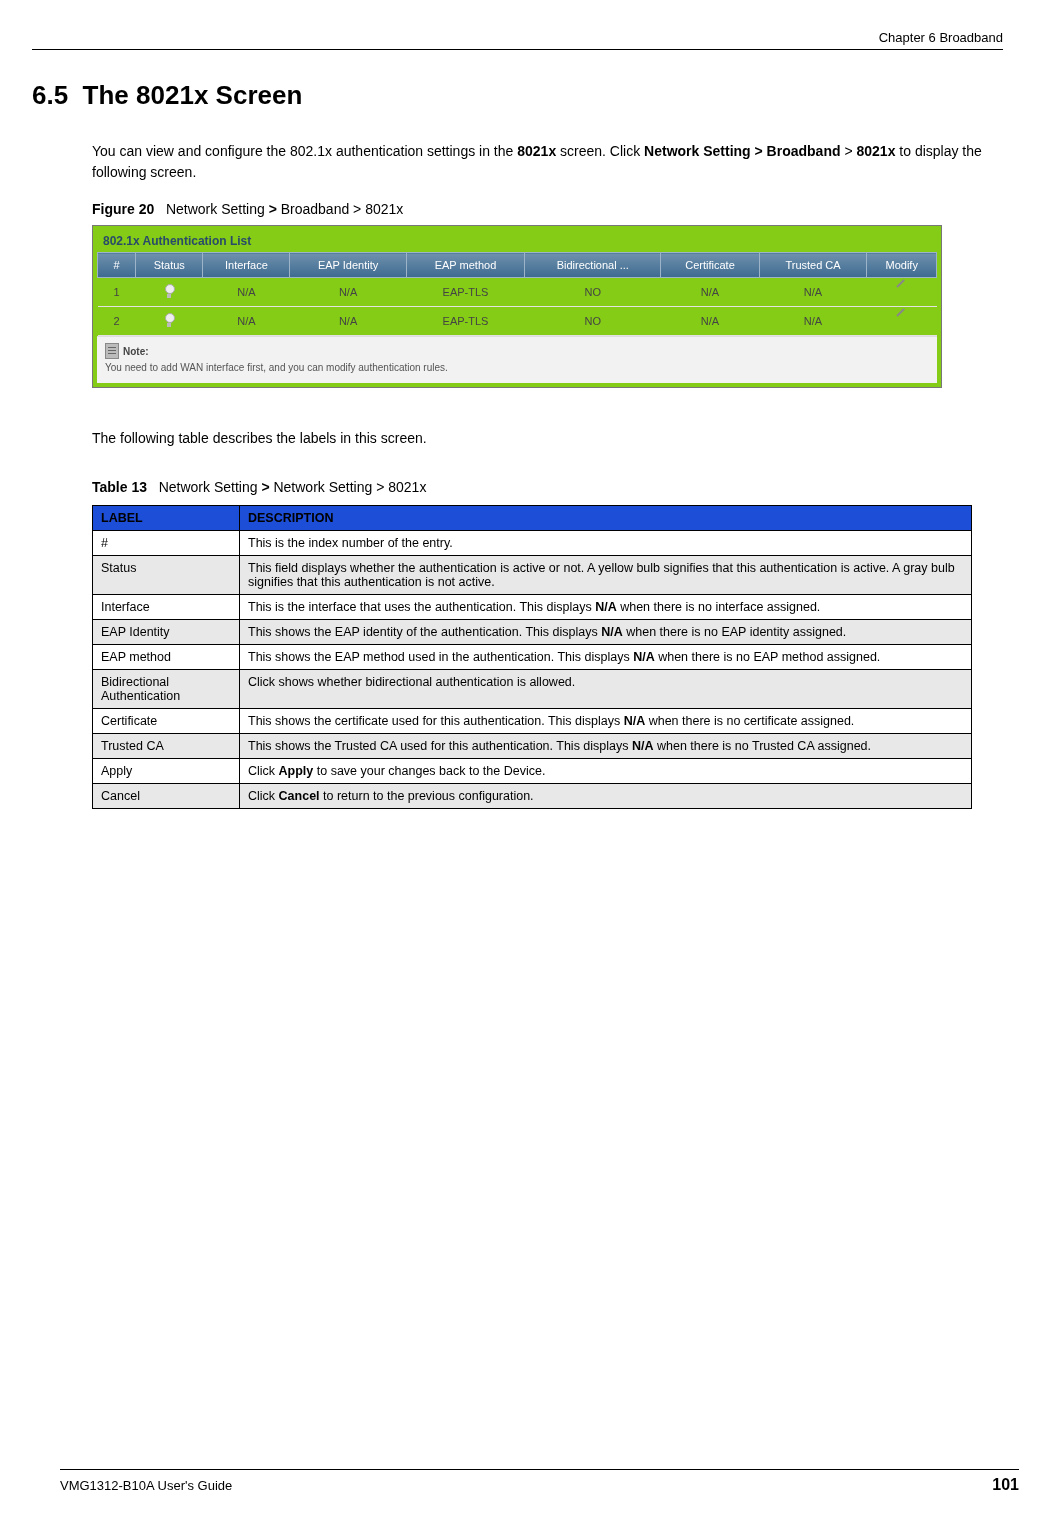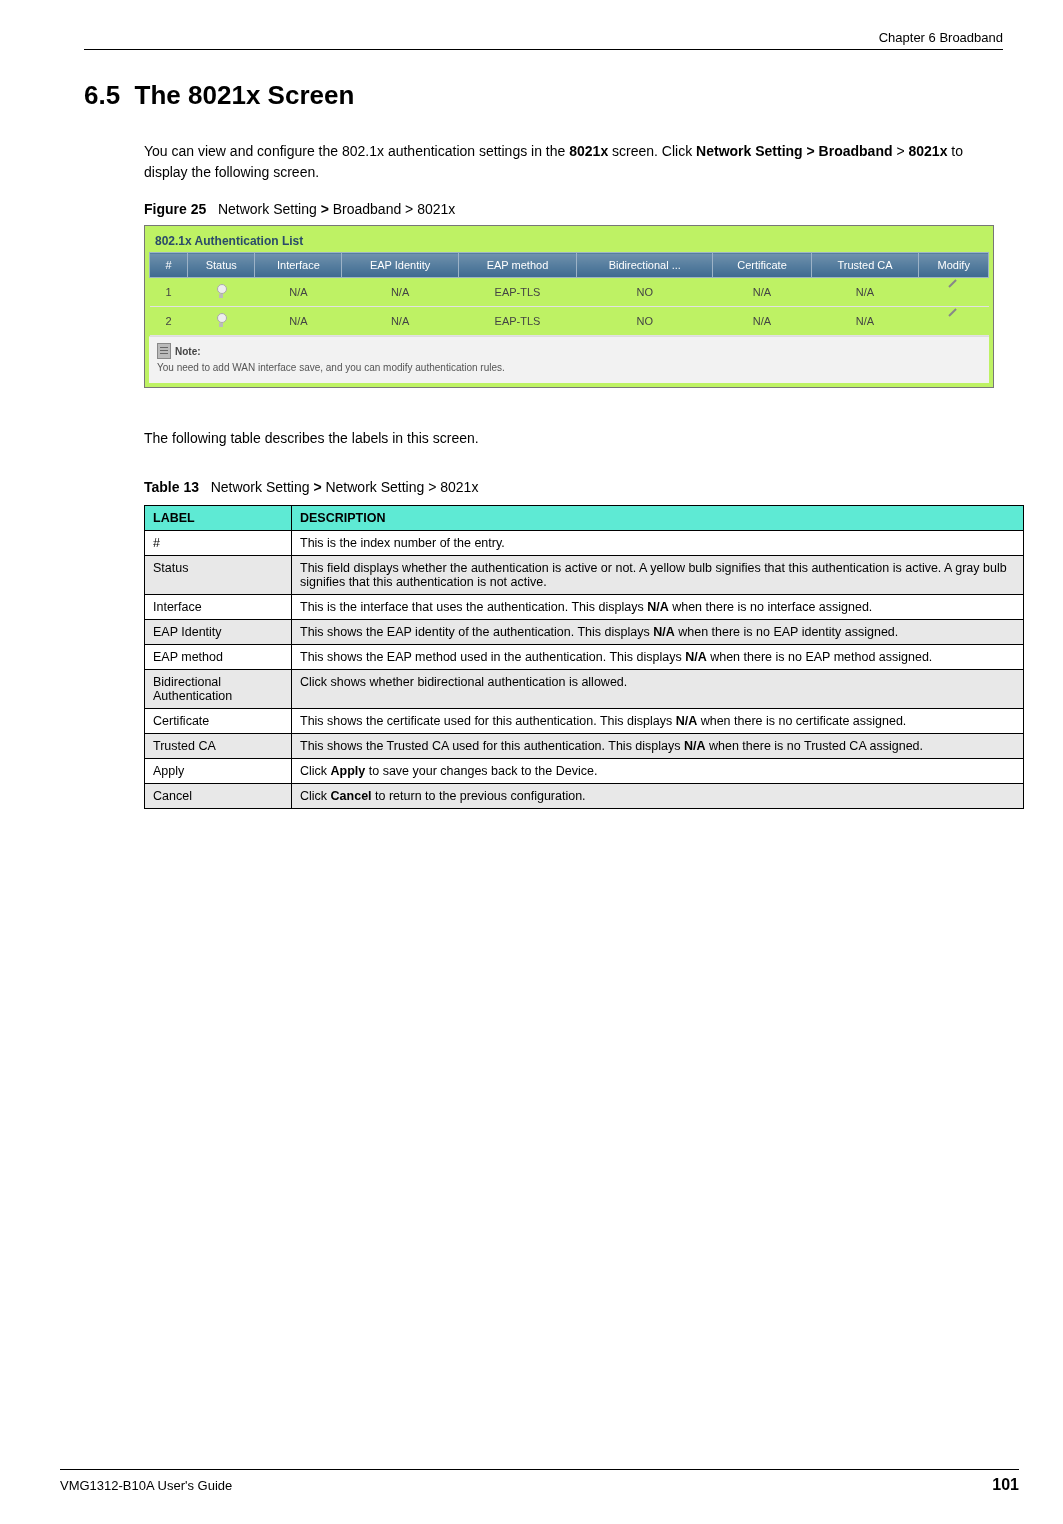--- a/index.html
+++ b/index.html
@@ -8,21 +8,21 @@
     color: #000;
     background: #fff;
     margin: 0;
     padding: 0;
   }
   .page {
     width: 1063px;
     height: 1524px;
     position: relative;
     box-sizing: border-box;
-    padding: 30px 60px 40px 84px;
+    padding: 30px 60px 40px 32px;
   }
   .top-header {
     border-bottom: 1px solid #000;
     text-align: right;
     font-size: 13px;
     padding-bottom: 4px;
     margin-bottom: 30px;
   }
   h2.section-title {
     font-size: 26px;
@@ -39,21 +39,21 @@
   .figure-caption {
     margin-left: 60px;
     font-size: 14px;
     margin-bottom: 8px;
   }
   .figure-caption .fig-label { font-weight: bold; }
   .screenshot {
     margin-left: 60px;
     border: 1px solid #777;
     padding: 4px;
-    background: #bef264;
+    background: #84cc16;
     width: 850px;
     box-sizing: border-box;
   }
   .ss-titlebar {
     font-size: 12px;
     font-weight: bold;
     color: #2a4a6a;
     padding: 4px 6px;
   }
   .ss-table {
@@ -149,21 +149,21 @@
     margin-bottom: 10px;
   }
   .table-caption .tbl-label { font-weight: bold; }
   table.desc-table {
     margin-left: 60px;
     border-collapse: collapse;
     width: 880px;
     font-size: 12.5px;
   }
   table.desc-table th {
-    background: #5eead4;
+    background: #1d4ed8;
     text-align: left;
     padding: 5px 8px;
     border: 1px solid #000;
     font-weight: bold;
   }
   table.desc-table td {
     border: 1px solid #000;
     padding: 5px 8px;
     vertical-align: top;
   }
@@ -195,21 +195,21 @@
     <span>6.5</span>&nbsp;&nbsp;<span>The 8021x Screen</span>
   </h2>
 
   <div class="body-text">
     <p>
       <span>You can view and configure the 802.1x authentication settings in the </span><b>8021x</b><span> screen. Click </span><b>Network Setting &gt; Broadband</b><span> &gt; </span><b>8021x</b><span> to display the following screen.</span>
     </p>
   </div>
 
   <div class="figure-caption">
-    <span class="fig-label">Figure 25</span>&nbsp;&nbsp;&nbsp;<span>Network Setting </span><b>&gt; </b><span>Broadband &gt; 8021x</span>
+    <span class="fig-label">Figure 20</span>&nbsp;&nbsp;&nbsp;<span>Network Setting </span><b>&gt; </b><span>Broadband &gt; 8021x</span>
   </div>
 
   <div class="screenshot">
     <div class="ss-titlebar">802.1x Authentication List</div>
     <table class="ss-table">
       <thead>
         <tr>
           <th>#</th>
           <th>Status</th>
           <th>Interface</th>
@@ -244,21 +244,21 @@
             <td>N/A</td>
             <td><span class="edit-icon"></span></td>
           </tr>
         </tbody>
     </table>
     <div class="ss-note">
       <div class="note-label">
         <span class="note-icon"></span>
         <span>Note:</span>
       </div>
-      <div>You need to add WAN interface save, and you can modify authentication rules.</div>
+      <div>You need to add WAN interface first, and you can modify authentication rules.</div>
     </div>
   </div>
 
   <div class="body-text" style="margin-top:40px;">
     <p>The following table describes the labels in this screen.</p>
   </div>
 
   <div class="table-caption">
     <span class="tbl-label">Table 13</span>&nbsp;&nbsp;&nbsp;<span>Network Setting </span><b>&gt; </b><span>Network Setting &gt; 8021x</span>
   </div>

